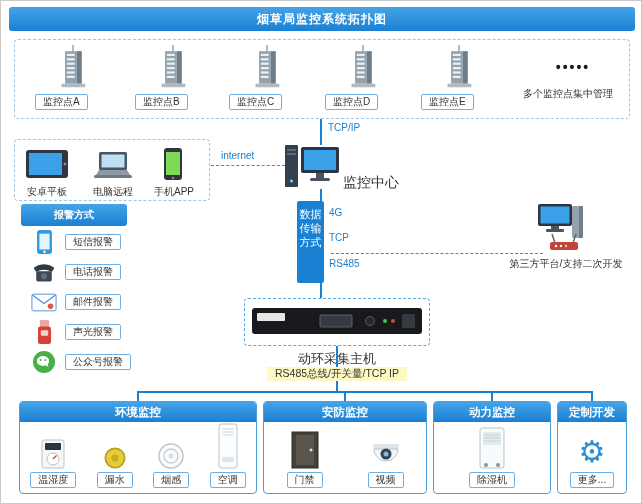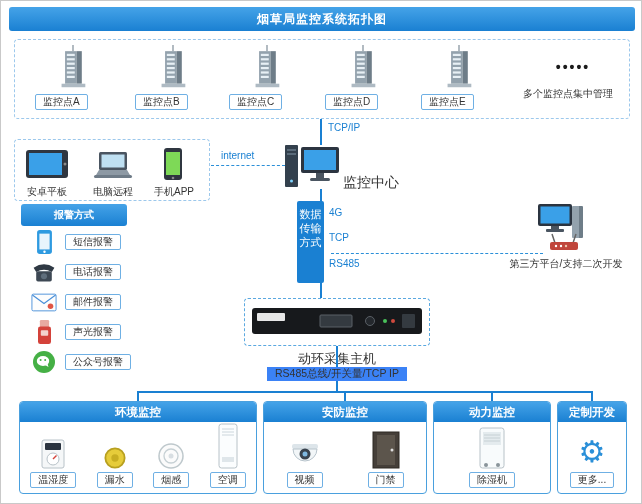--- a/index.html
+++ b/index.html
@@ -28,21 +28,21 @@
         color:#fff;font-size:11px;line-height:14px;text-align:center;padding:6px 2px 0;word-break:break-all}
   .sec{position:absolute;top:400px;height:93px;border:1px solid #4aa0de;border-radius:4px;background:#fff}
   .sec-hd{height:20px;line-height:20px;border-radius:3px 3px 0 0;background:linear-gradient(180deg,#45a3e8,#1a80d2);
         color:#fff;font-size:11.5px;font-weight:bold;text-align:center}
   .sec-items{position:absolute;left:0;right:0;top:20px;bottom:0;display:flex;justify-content:space-around;
         align-items:flex-end;padding-bottom:5px}
   .sec-item{display:flex;flex-direction:column;align-items:center;gap:3px}
   .gear{font-size:30px;line-height:34px;color:#2a8fd8}
   .tower{position:absolute;left:571px;top:205px;width:11px;height:32px;border-radius:1px;
         background:linear-gradient(90deg,#93a2ad 68%,#6e7d88 68%)}
-  .buslabel{position:absolute;left:266px;top:366px;width:140px;text-align:center;background:#3b82f6;
+  .buslabel{position:absolute;left:266px;top:366px;width:140px;text-align:center;background:#fef9c3;
         color:#333;font-size:10.5px;z-index:2;white-space:nowrap}
 </style>
 </head>
 <body>
 
 <svg width="0" height="0" style="position:absolute" xmlns="http://www.w3.org/2000/svg" xmlns:xlink="http://www.w3.org/1999/xlink" aria-hidden="true">
   <defs>
     <symbol id="sb" viewBox="0 0 36 50">
       <line x1="18" y1="0" x2="18" y2="7" stroke="#8b98a2" stroke-width="1.5"></line>
       <rect x="9" y="7" width="13" height="37" fill="#93a2ad"></rect>
@@ -347,30 +347,30 @@
           </svg>
         <span class="tag">空调</span>
       </div>
     </div>
   </div>
 
   <div class="sec" style="left:262px;width:164px">
     <div class="sec-hd">安防监控</div>
     <div class="sec-items">
       <div class="sec-item">
+        <svg width="28" height="38">
+            <use href="#sdoor" xlink:href="#sdoor"></use>
+          </svg>
+        <span class="tag">门禁</span>
+      </div>
+      <div class="sec-item">
         <svg width="32" height="26">
             <use href="#scam" xlink:href="#scam"></use>
           </svg>
         <span class="tag">视频</span>
-      </div>
-      <div class="sec-item">
-        <svg width="28" height="38">
-            <use href="#sdoor" xlink:href="#sdoor"></use>
-          </svg>
-        <span class="tag">门禁</span>
       </div>
     </div>
   </div>
 
   <div class="sec" style="left:432px;width:118px">
     <div class="sec-hd">动力监控</div>
     <div class="sec-items">
       <div class="sec-item">
         <svg width="26" height="42">
             <use href="#sdh" xlink:href="#sdh"></use>

